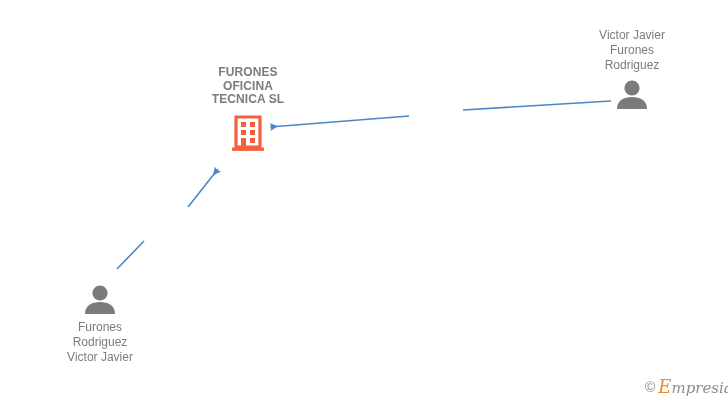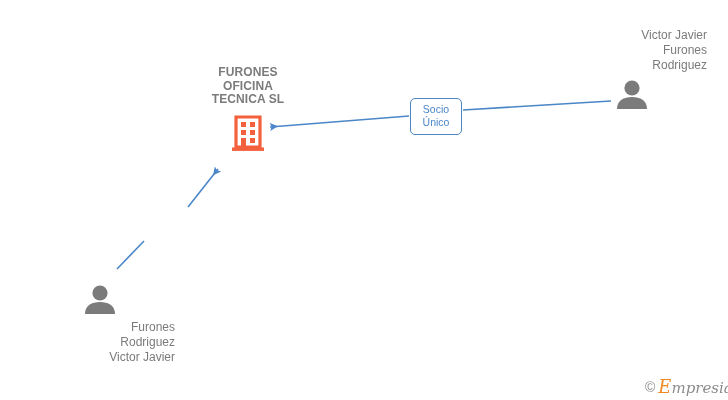--- a/index.html
+++ b/index.html
@@ -44,21 +44,21 @@
   .company-icon {
     margin: 6px auto 0 auto;
     width: 40px;
     height: 40px;
   }
 
   
   .person-node {
     position: absolute;
     width: 150px;
-    text-align: right;
+    text-align: center;
   }
   .person-node.top-right { left: 557px; top: 28px; }
   .person-node.bottom-left { left: 25px; top: 284px; }
   .person-name {
     font-size: 12px;
     line-height: 15px;
     color: #7b7b7b;
     white-space: pre-line;
   }
   .person-icon {
@@ -178,22 +178,20 @@
   <div class="person-node bottom-left">
     <svg class="person-icon" viewBox="0 0 34 30" xmlns="http://www.w3.org/2000/svg">
       <circle cx="17" cy="9" r="7.6" fill="#7b7b7b"></circle>
       <path d="M2,30 C2,21.5 8.7,18 17,18 C25.3,18 32,21.5 32,30 Z" fill="#7b7b7b"></path>
     </svg>
     <div class="person-name">Furones
 Rodriguez
 Victor Javier</div>
   </div>
 
-  <div class="rel-label rel-socio-unico">Socio
-Único</div>
 
 
   <div class="watermark">
     <span class="copy-mark">©</span>
     <span class="brand"><span class="brand-initial">E</span><span>mpresia</span></span>
   </div>
 
 </div>
 
 </body></html>

